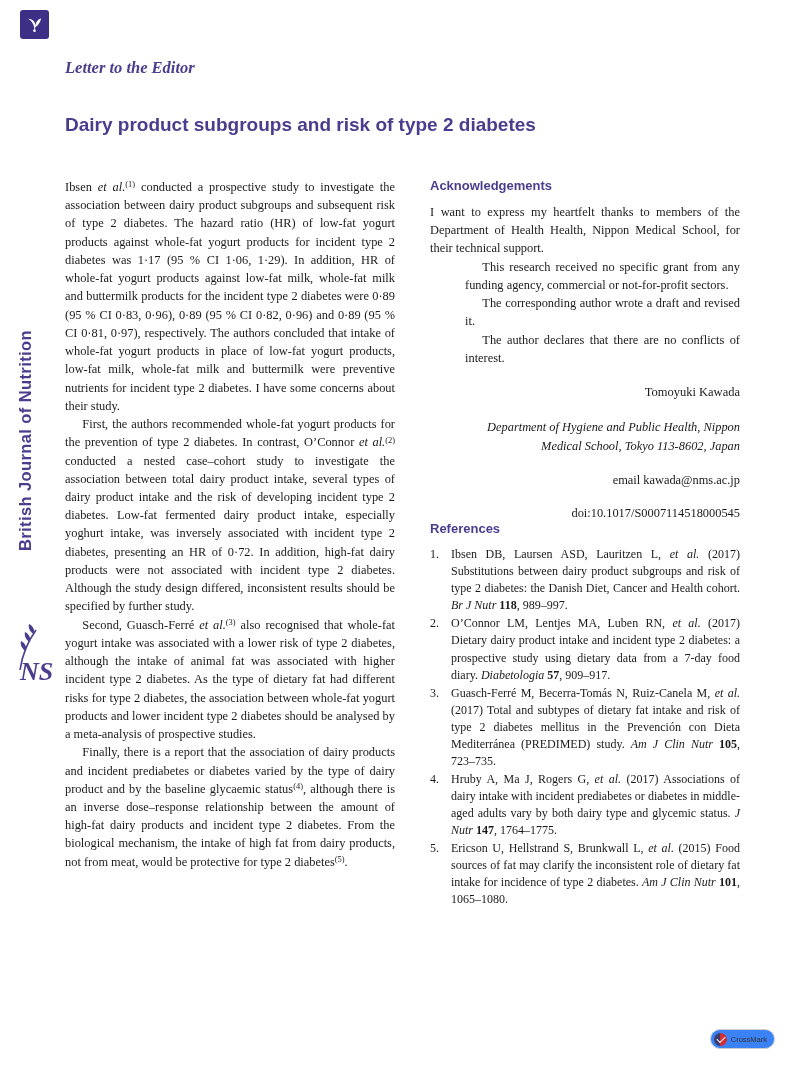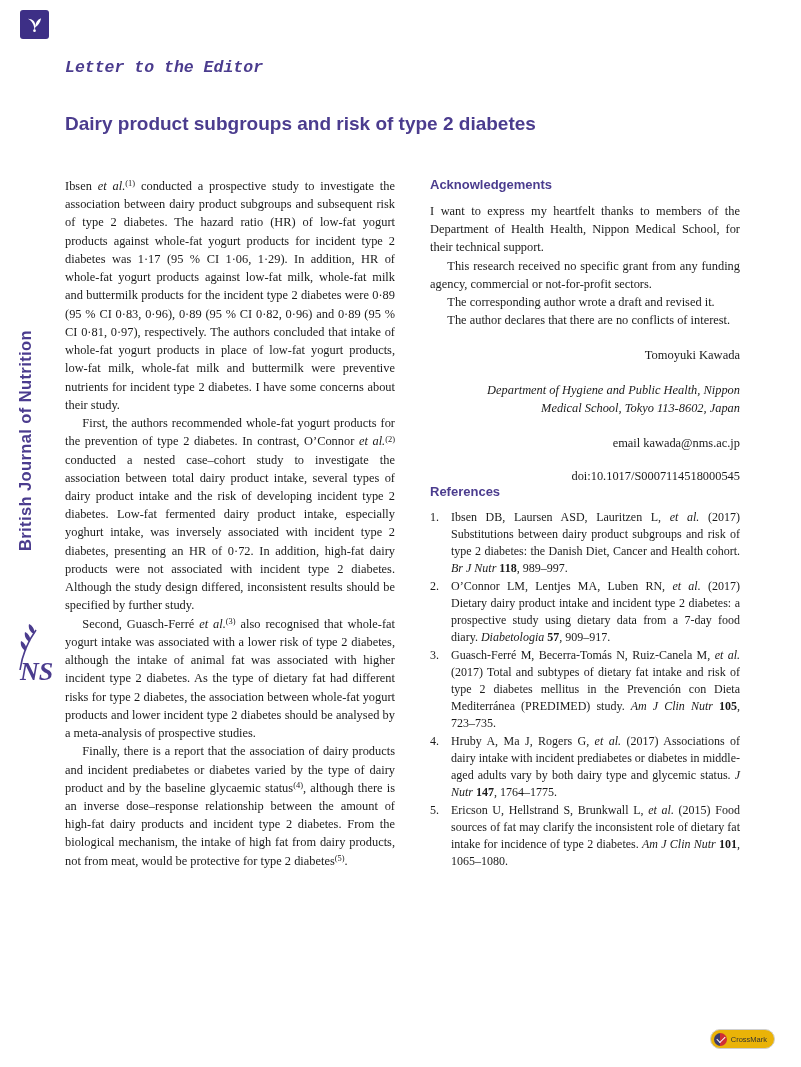--- a/index.html
+++ b/index.html
@@ -20,53 +20,53 @@
   .sidebar-title{position:absolute;top:330px;left:16px;
     writing-mode:vertical-rl;transform:rotate(180deg);
     font-family:"Liberation Sans",sans-serif;font-weight:bold;
     font-size:16.5px;letter-spacing:.4px;color:var(--accent);white-space:nowrap;}
   .ns-logo{position:absolute;top:620px;left:12px;width:46px;height:66px;text-align:center;}
 
   
   .citation{margin:50px 28px 0 65px;font-size:12.5px;line-height:1.5;color:#111;}
 
   
-  .section-label{margin:58px 0 0 65px;font-family:Liberation Mono, monospace;
+  .section-label{margin:58px 0 0 65px;font-family:Liberation Serif, serif;
     font-style:italic;font-weight:bold;font-size:16.5px;color:var(--accent);}
   .article-title{margin:36px 0 0 65px;font-family:"Liberation Sans",sans-serif;
     font-weight:bold;font-size:19px;color:var(--accent);}
 
   
   .columns{margin:42px 28px 0 65px;display:flex;gap:35px;}
   .col-left{width:330px;flex:none;font-family:Liberation Serif, serif;}
   .col-right{width:310px;flex:none;}
   .body-col p{font-size:12.4px;line-height:1.47;text-align:justify;}
   .body-col p + p{text-indent:1.4em;}
   sup{font-size:.68em;line-height:0;vertical-align:baseline;position:relative;top:-.45em;}
 
   h3.subhead{font-family:"Liberation Sans",sans-serif;font-weight:bold;
     font-size:13px;color:var(--accent);margin:0 0 10px 0;}
   .ack-block p{font-size:12.4px;line-height:1.47;text-align:justify;}
-  .ack-block p + p{text-indent:1.4em;}
+  .ack-block p + p{text-indent:1.4em;margin-left:35px;}
 
   .author{margin-top:18px;text-align:right;font-size:12.5px;}
   .affiliation{margin-top:18px;text-align:right;font-style:italic;font-size:12.4px;line-height:1.5;}
   .email{margin-top:18px;text-align:right;font-size:12.4px;}
   .doi{margin-top:18px;text-align:right;font-size:12.4px;}
 
   .refs-head{margin-top:26px;}
   .refs{list-style:none;margin-top:10px;}
   .ref{display:flex;gap:6px;font-size:12px;line-height:1.42;margin-bottom:1px;}
   .ref-num{flex:none;width:15px;text-align:left;}
   .ref-text{flex:1;text-align:justify;}
 
   
   .crossmark{position:absolute;right:26px;bottom:18px;height:20px;
     display:flex;align-items:center;gap:4px;border:1px solid #cfcfcf;border-radius:10px;
-    background:#eab308;padding:0 7px 0 3px;cursor:pointer;}
+    background:#3b82f6;padding:0 7px 0 3px;cursor:pointer;}
   .cm-icon{width:13px;height:13px;border-radius:50%;
     background:linear-gradient(90deg,var(--crossmark_dark) 0 50%,var(--crossmark_red) 50% 100%);
     position:relative;}
   .cm-icon::after{content:"";position:absolute;left:3px;top:3px;width:7px;height:4px;
     border-left:1.5px solid #fff;border-bottom:1.5px solid #fff;transform:rotate(-45deg);}
   .cm-text{font-family:"Liberation Sans",sans-serif;font-size:7.5px;color:#333;}
 </style>
 </head>
 <body>
 

